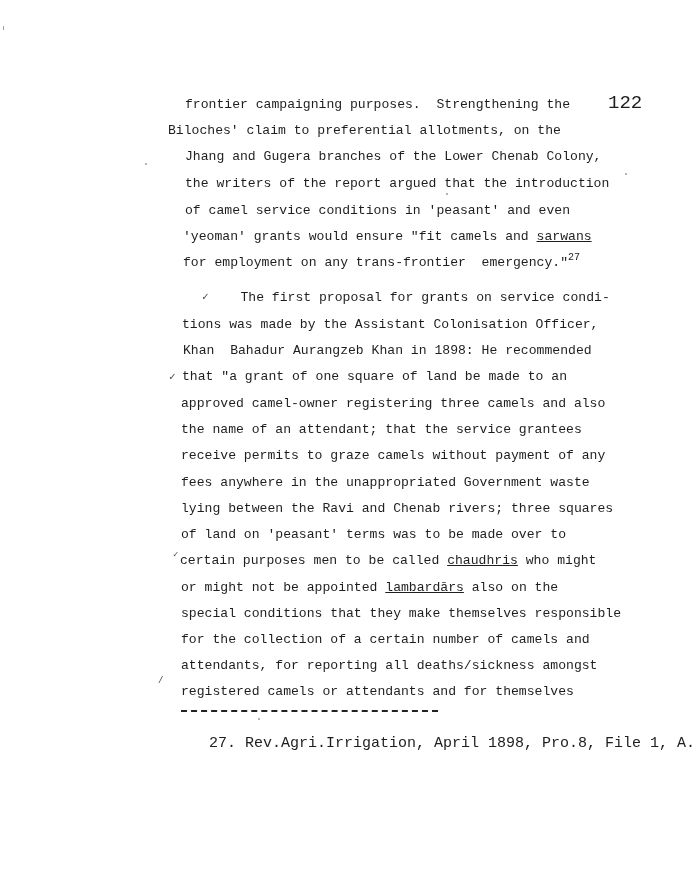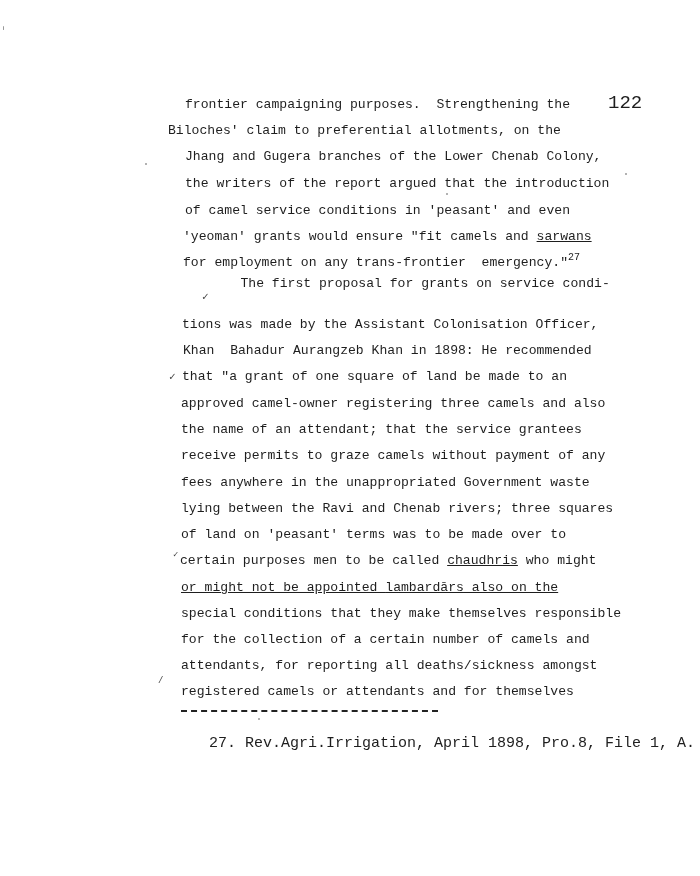--- a/index.html
+++ b/index.html
@@ -23,34 +23,34 @@
 
   <div class="line" style="left:185px; top:97px;">frontier campaigning purposes.  Strengthening the</div>
   <div class="line" style="left:168px; top:123px;">Biloches' claim to preferential allotments, on the</div>
   <div class="line" style="left:185px; top:149px;">Jhang and Gugera branches of the Lower Chenab Colony,</div>
   <div class="line" style="left:185px; top:176px;">the writers of the report argued that the introduction</div>
   <div class="line" style="left:185px; top:203px;">of camel service conditions in 'peasant' and even</div>
   <div class="line" style="left:183px; top:229px;"><span>'yeoman' grants would ensure "fit camels and </span><span class="ul">sarwans</span></div>
   <div class="line" style="left:183px; top:255px;"><span>for employment on any trans-frontier  emergency."</span><span class="sup">27</span></div>
 
   <div class="mark" style="left:202px; top:290px;">✓</div>
-  <div class="line" style="left:209px; top:276px;">    The first proposal for grants on service condi-</div>
+  <div class="line" style="left:209px; top:290px;">    The first proposal for grants on service condi-</div>
   <div class="line" style="left:182px; top:317px;">tions was made by the Assistant Colonisation Officer,</div>
   <div class="line" style="left:183px; top:343px;">Khan  Bahadur Aurangzeb Khan in 1898: He recommended</div>
   <div class="mark" style="left:169px; top:370px;">✓</div>
   <div class="line" style="left:182px; top:369px;">that "a grant of one square of land be made to an</div>
   <div class="line" style="left:181px; top:396px;">approved camel-owner registering three camels and also</div>
   <div class="line" style="left:181px; top:422px;font-family:Liberation Mono, monospace;">the name of an attendant; that the service grantees</div>
   <div class="line" style="left:181px; top:448px;">receive permits to graze camels without payment of any</div>
   <div class="line" style="left:181px; top:475px;">fees anywhere in the unappropriated Government waste</div>
   <div class="line" style="left:181px; top:501px;">lying between the Ravi and Chenab rivers; three squares</div>
   <div class="line" style="left:181px; top:527px;">of land on 'peasant' terms was to be made over to</div>
   <div class="mark" style="left:173px; top:549px; font-size:9px;">✓</div>
   <div class="line" style="left:180px; top:553px;"><span>certain purposes men to be called </span><span class="ul">chaudhris</span><span> who might</span></div>
-  <div class="line" style="left:181px; top:580px;text-decoration:underline;"><span>or might not be appointed </span><span class="ul">lambardārs</span><span> also on the</span></div>
+  <div class="line" style="left:181px; top:580px;"><span>or might not be appointed </span><span class="ul">lambardārs</span><span> also on the</span></div>
   <div class="line" style="left:181px; top:606px;">special conditions that they make themselves responsible</div>
   <div class="line" style="left:181px; top:632px;">for the collection of a certain number of camels and</div>
   <div class="line" style="left:181px; top:658px;">attendants, for reporting all deaths/sickness amongst</div>
   <div class="mark" style="left:158px; top:676px; font-size:9px;">/</div>
   <div class="line" style="left:181px; top:684px;">registered camels or attendants and for themselves</div>
 
   <div class="rule"></div>
   <div class="footnote">27. Rev.Agri.Irrigation, April 1898, Pro.8, File 1, A.</div>
 
   <div class="speck" style="left:3px; top:26px; height:4px; width:1px;"></div>

